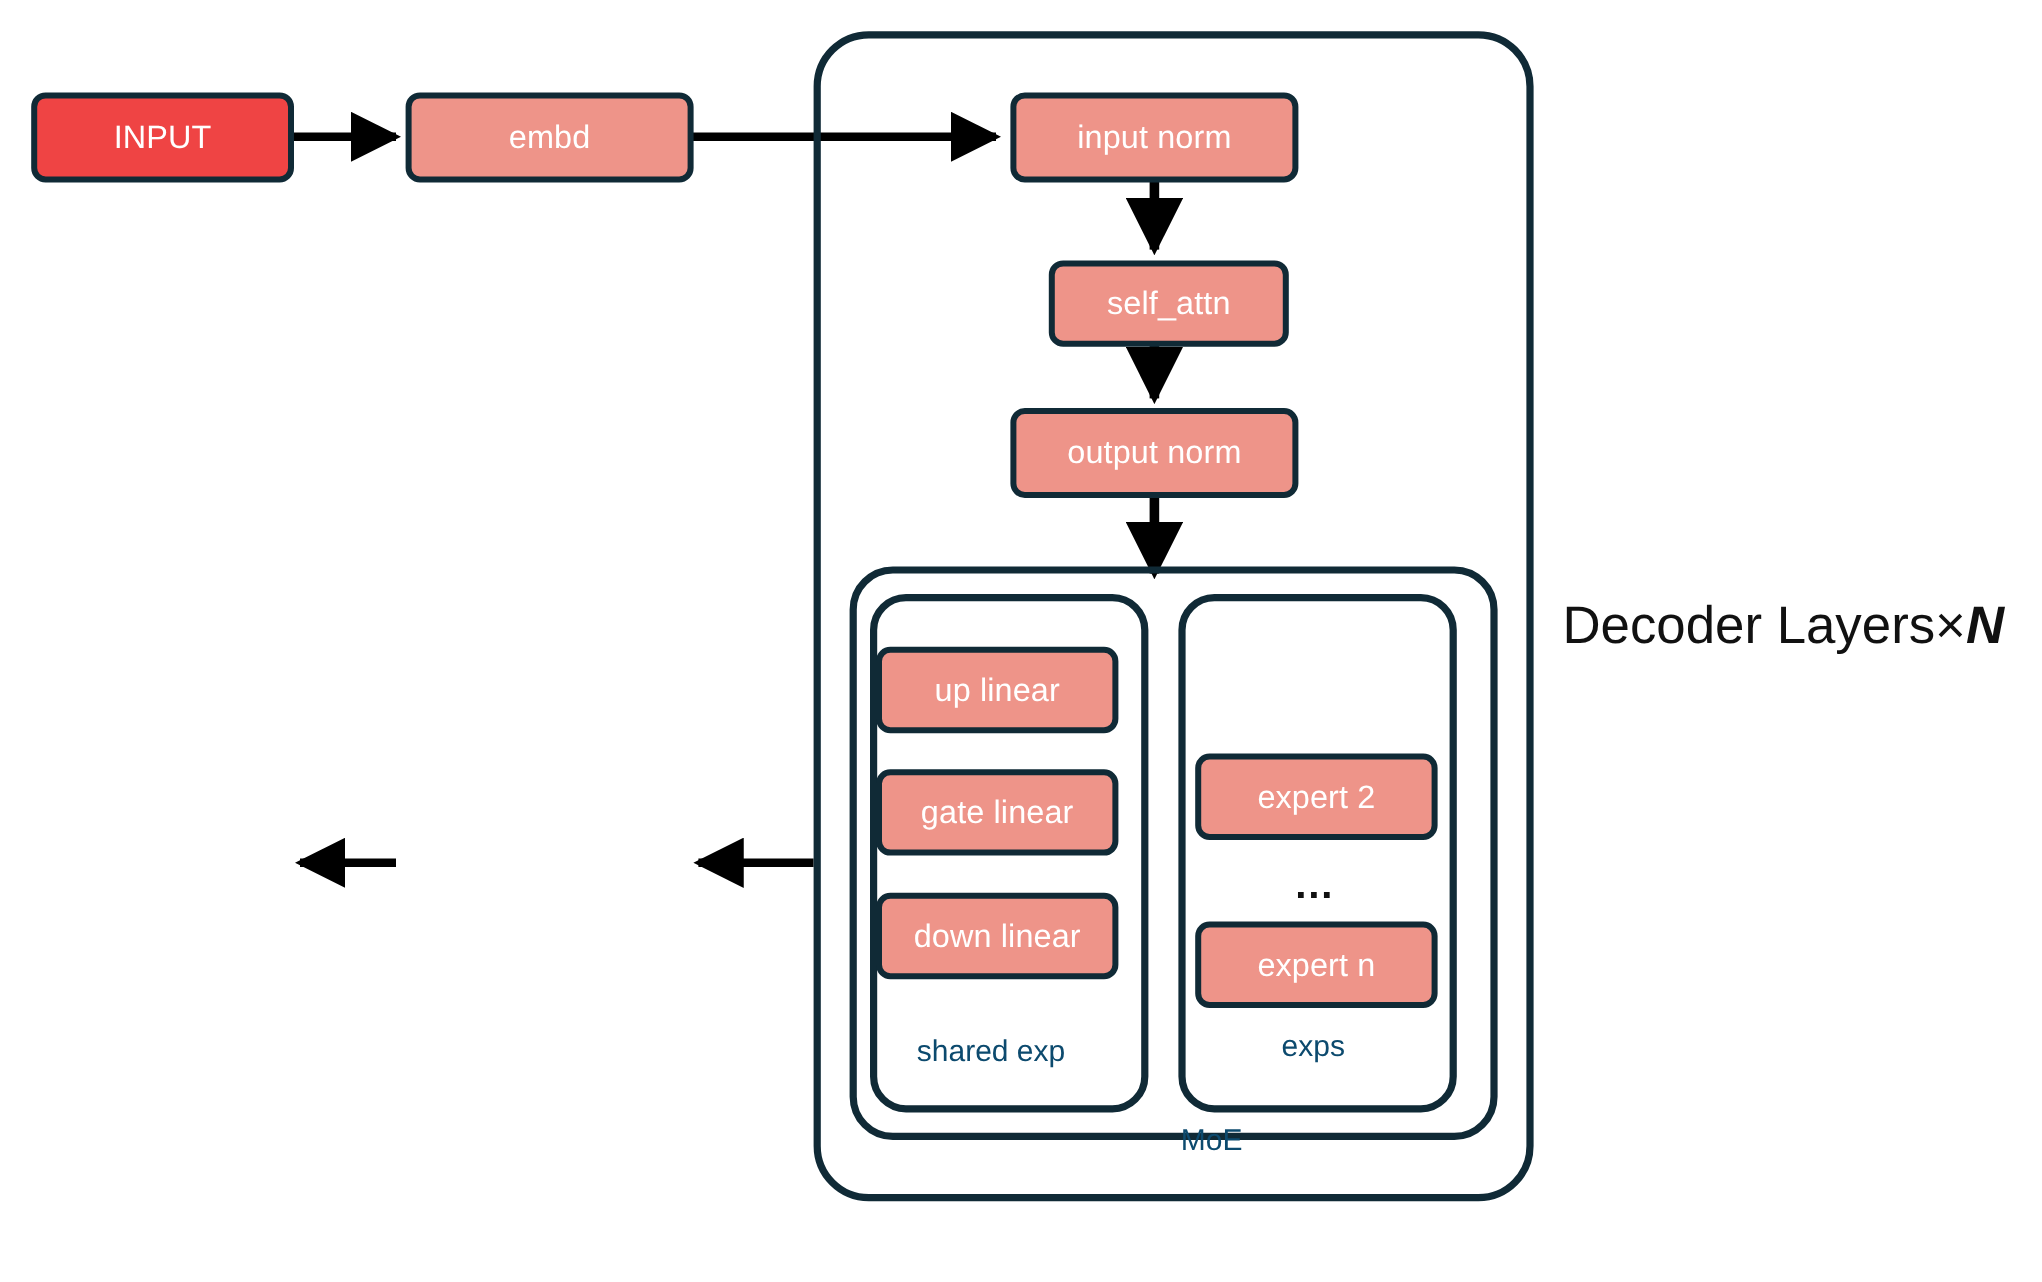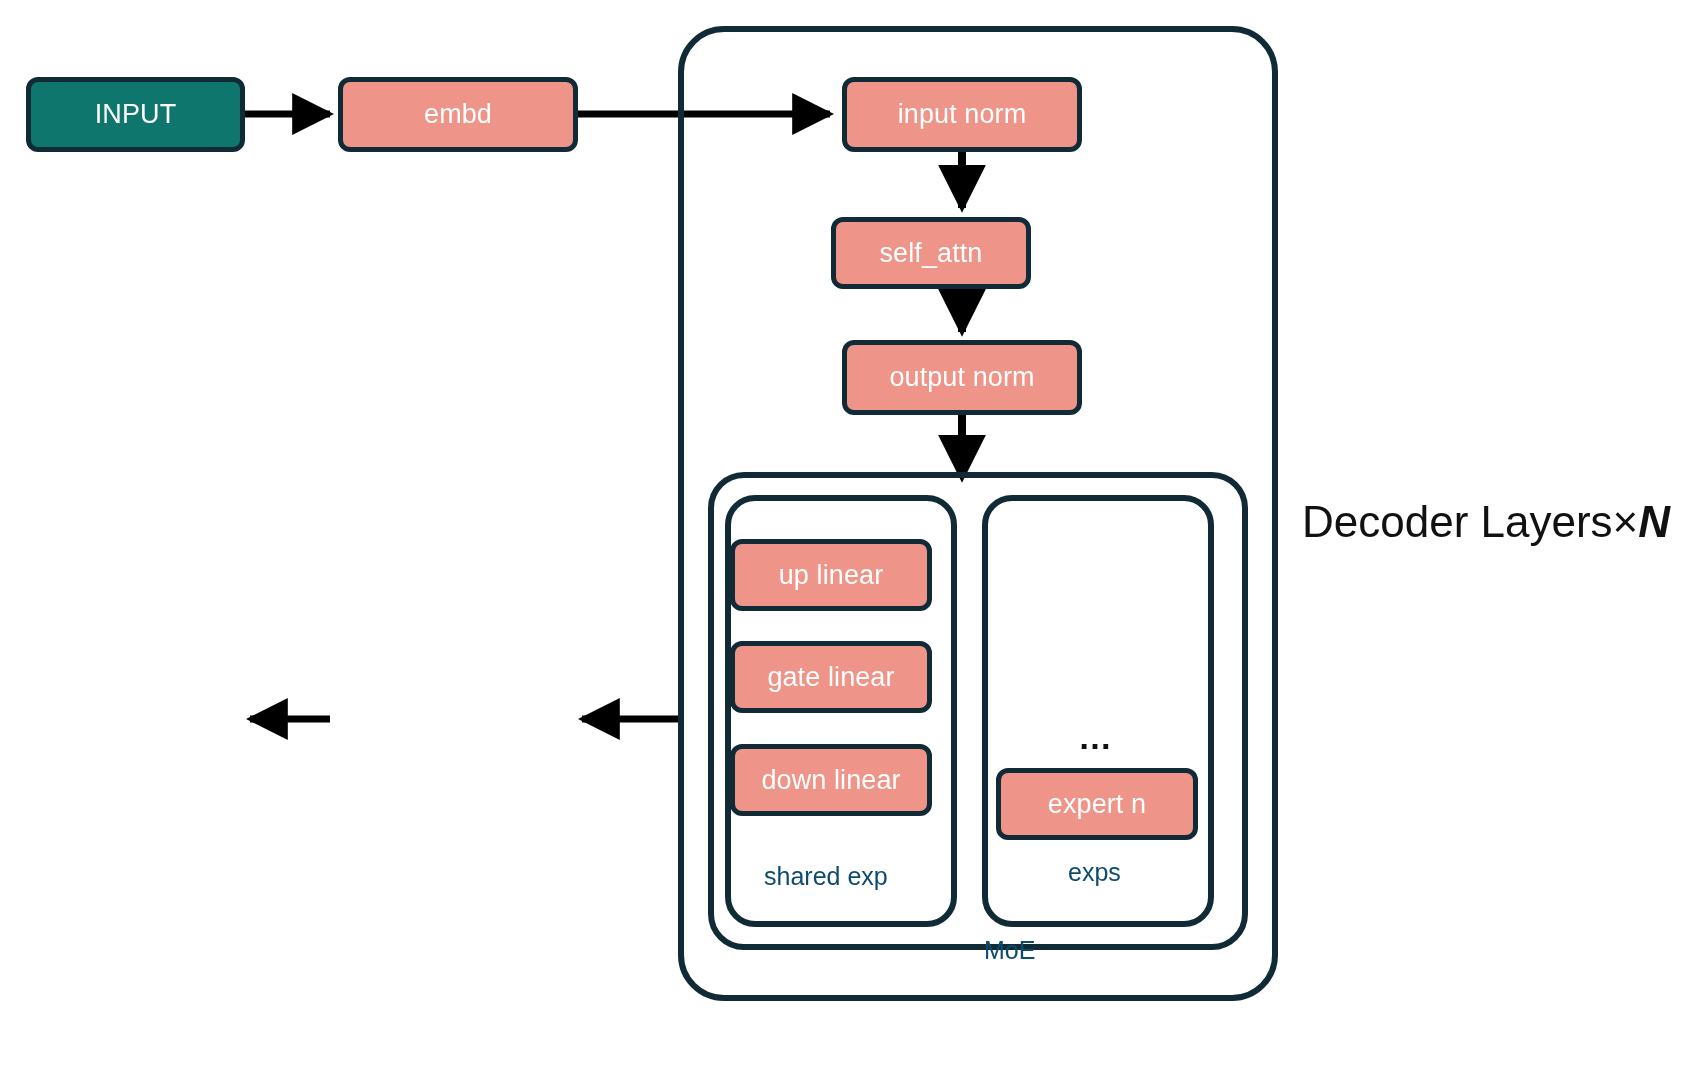--- a/index.html
+++ b/index.html
@@ -31,21 +31,21 @@
     color: #ffffff;
     border: 5px solid #102a36;
     border-radius: 12px;
     font-size: 27px;
     letter-spacing: 0.1px;
     line-height: 1;
     white-space: nowrap;
     user-select: none;
   }
   .box.salmon { background: #ee9489; }
-  .box.blue   { background: #0f766e; }
+  .box.blue   { background: #ef4444; }
 
   .group {
     position: absolute;
     box-sizing: border-box;
     border: 6px solid #102a36;
     background: transparent;
   }
   .group.outer  { border-radius: 46px; }
   .group.moe    { border-radius: 36px; }
   .group.inner  { border-radius: 30px; }
@@ -114,35 +114,36 @@
   <div class="group inner" style="left:725px; top:495px; width:232px; height:432px;"></div>
 
   <div class="group inner" style="left:982px; top:495px; width:232px; height:432px;"></div>
 
   <div class="box blue" style="left:26px; top:77px; width:219px; height:75px;">INPUT</div>
 
   <div class="box salmon" style="left:338px; top:77px; width:240px; height:75px;">embd</div>
 
   <div class="box salmon" style="left:842px; top:77px; width:240px; height:75px;">input norm</div>
 
-  <div class="box salmon" style="left:831px; top:217px; width:200px; height:72px;">self_attn</div>
+  <div class="box salmon" style="left:874px; top:217px; width:200px; height:72px;">self_attn</div>
 
   <div class="box salmon" style="left:842px; top:340px; width:240px; height:75px;">output norm</div>
 
 
 
   <div class="box salmon" style="left:730px; top:539px; width:202px; height:72px;">up linear</div>
 
   <div class="box salmon" style="left:730px; top:744px; width:202px; height:72px;">down linear</div>
 
   <div class="box salmon" style="left:730px; top:641px; width:202px; height:72px;">gate linear</div>
 
   <div class="caption" style="left:764px; top:864px;">shared exp</div>
 
 
+  <div class="box salmon" style="left:996px; top:628px; width:202px; height:72px;">expert 2</div>
 
   <div class="ellipsis" style="left:1078px; top:720px;">…</div>
 
   <div class="box salmon" style="left:996px; top:768px; width:202px; height:72px;">expert n</div>
 
   <div class="caption" style="left:1068px; top:860px;">exps</div>
 
   <div class="caption" style="left:984px; top:938px;">MoE</div>
 
   <div class="side-label" style="left:1302px; top:500px;">

